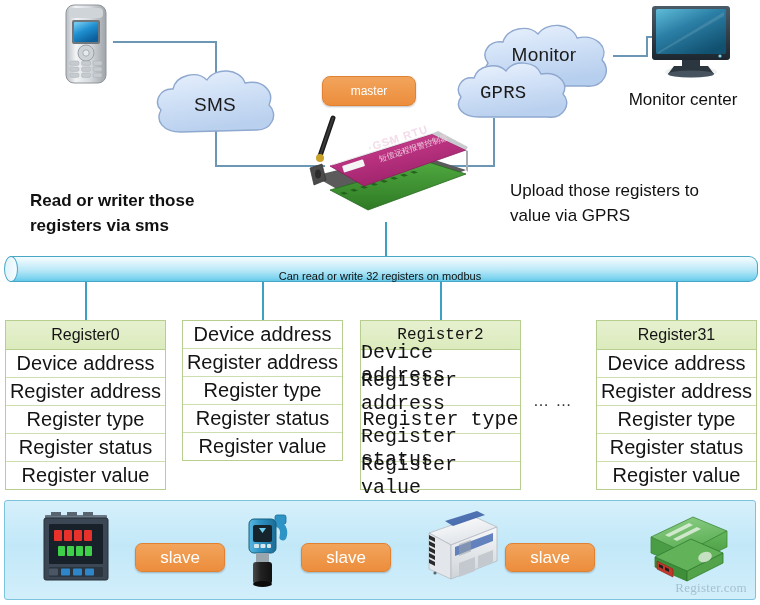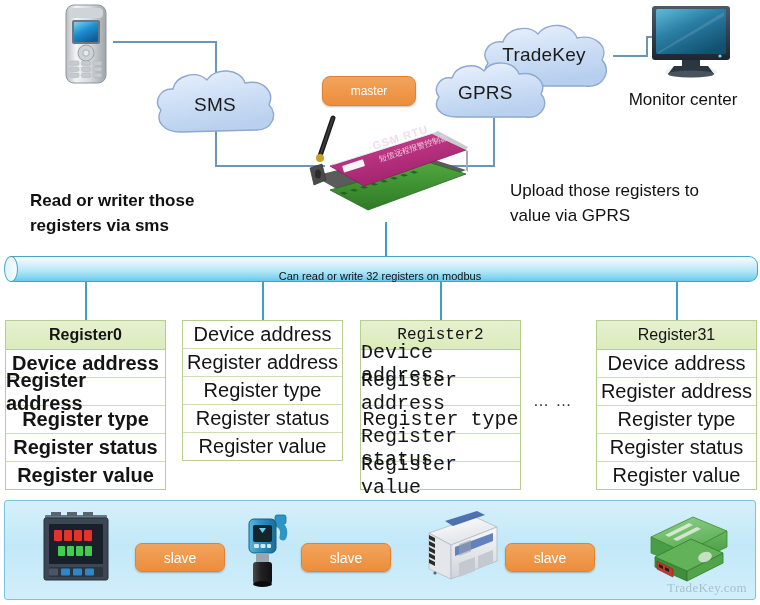--- a/index.html
+++ b/index.html
@@ -34,21 +34,21 @@
   .badge{
     position:absolute;border-radius:8px;
     background:linear-gradient(180deg,#f5a košmar 0%, #ef9242 100%);
     background:linear-gradient(180deg,#f3a köz 0%,#ed8f3f 100%);
     background:linear-gradient(180deg,#f2a45c 0%,#ec8d3c 100%);
     border:1px solid #e08232;
     box-shadow:0 1px 2px rgba(0,0,0,.25);
     color:#ffffff;display:flex;align-items:center;justify-content:center;
     font-size:12px;
   }
-  .badge.small{font-size:14px;border-radius:7px;}
+  .badge.small{font-size:17px;border-radius:7px;}
 
   
   .caption{position:absolute;font-size:17px;line-height:25px;color:#111;}
 
   
   .modbus{
     position:absolute;left:2px;top:256px;width:756px;height:26px;
   }
   .modbus .body{
     position:absolute;left:8px;top:0;right:0;height:26px;
@@ -186,24 +186,24 @@
       <defs>
         <linearGradient id="cg2" x1="0" y1="0" x2="0.3" y2="1">
           <stop offset="0" stop-color="#eaf2fd"></stop>
             <stop offset="0.45" stop-color="#d2e2f7"></stop>
           <stop offset="1" stop-color="#b7cfee"></stop>
         </linearGradient>
       </defs>
       <path d="M38,68 C18,68 10,56 18,45 C10,35 19,22 33,24 C37,10 58,6 68,16 C77,3 102,5 107,20
                C126,16 139,29 132,42 C142,52 134,70 116,68 Z" fill="url(#cg2)" stroke="#8fa8cf" stroke-width="1.4" stroke-linejoin="round"></path>
     </svg>
-    <div class="cl-label">TradeKey</div>
-  </div>
-
-  <div class="cloud" id="cloud-gprs" style="left:424px;top:56px;width:128px;height:74px;">
+    <div class="cl-label">Monitor</div>
+  </div>
+
+  <div class="cloud" id="cloud-gprs" style="left:446px;top:56px;width:128px;height:74px;font-family:Liberation Mono, monospace;">
     <svg width="128" height="74" viewBox="0 0 128 74">
       <defs>
         <linearGradient id="cg3" x1="0" y1="0" x2="0.3" y2="1">
           <stop offset="0" stop-color="#edf4fd"></stop>
             <stop offset="0.45" stop-color="#d4e3f8"></stop>
           <stop offset="1" stop-color="#b9d0ee"></stop>
         </linearGradient>
       </defs>
       <path d="M33,61 C16,61 8,51 15,41 C8,32 16,20 28,22 C32,9 51,6 60,15 C68,3 90,5 95,18
                C112,15 123,27 117,38 C126,47 118,63 102,61 Z" fill="url(#cg3)" stroke="#8fa8cf" stroke-width="1.4" stroke-linejoin="round"></path>
@@ -313,21 +313,21 @@
     <div>Upload  those registers to</div>
     <div>value via GPRS</div>
   </div>
 
   <div class="modbus">
     <div class="body"></div>
     <div class="cap"></div>
     <div class="mtext">Can read or write 32 registers on modbus</div>
   </div>
 
-  <div class="reg" style="left:5px;top:320px;font-weight:bold;">
+  <div class="reg" style="left:5px;top:320px;">
     <div class="hd">Register0</div>
     <div class="row">Device address</div>
     <div class="row">Register address</div>
     <div class="row">Register type</div>
     <div class="row">Register status</div>
     <div class="row">Register value</div>
   </div>
 
   <div class="reg" style="left:182px;top:320px;">
     <div class="row">Device address</div>
@@ -504,16 +504,16 @@
         <path d="M14,52 L30,60 L30,68 L14,60 Z" fill="#c0392b" stroke="#8e2a20" stroke-width="0.7"></path>
         <g fill="#1e1e1e">
           <path d="M16,55 L20,57 L20,60 L16,58 Z"></path>
             <path d="M22,58 L26,60 L26,63 L22,61 Z"></path>
         </g>
 
         <ellipse cx="62" cy="48" rx="7" ry="5" fill="#d8e9d4" opacity="0.85" transform="rotate(-18 62 48)"></ellipse>
       </svg>
     </div>
 
-    <div class="watermark">TradeKey.com</div>
+    <div class="watermark">Register.com</div>
   </div>
 
 </div>
 
 </body></html>

